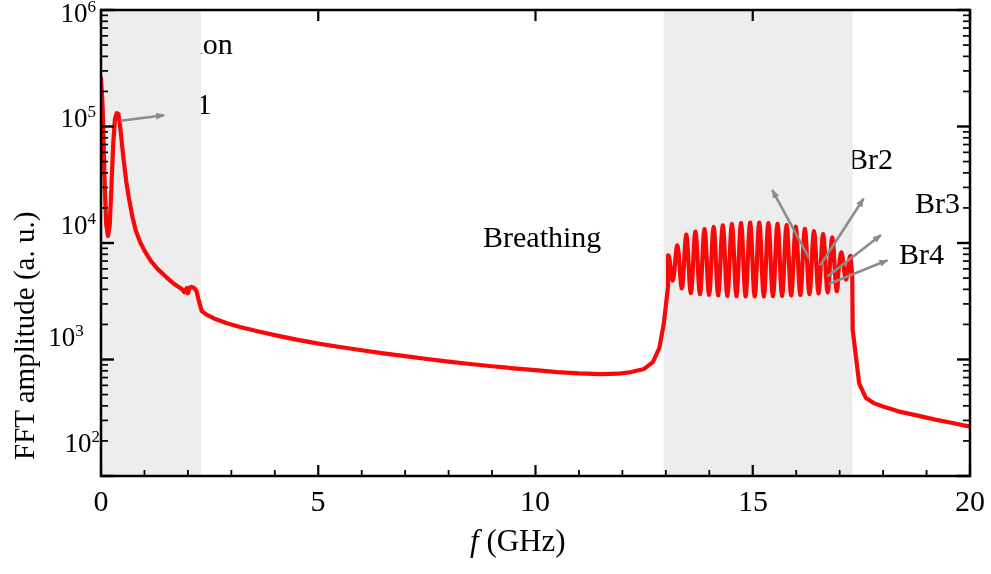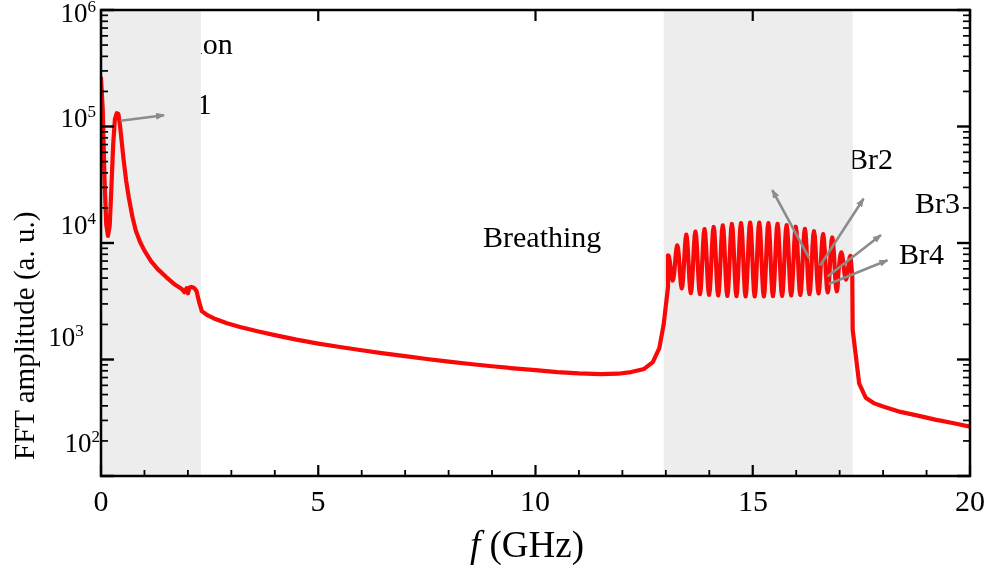--- a/index.html
+++ b/index.html
@@ -5,21 +5,21 @@
   html,body{margin:0;padding:0;background:#ffffff;}
   body{width:991px;height:574px;overflow:hidden;
        font-family:"Liberation Serif","DejaVu Serif",serif;}
   #figure{position:relative;width:991px;height:574px;background:#fff;}
   #plotsvg{position:absolute;left:0;top:0;}
   .txt{position:absolute;white-space:nowrap;color:#000;
        font-family:"Liberation Serif","DejaVu Serif",serif;}
   .ytick{font-size:27px;text-align:right;}
   .ytick sup{font-size:17px;vertical-align:super;line-height:0;}
   .xtick{font-size:30px;text-align:center;}
-  .axtitle{font-size:37px;}
+  .axtitle{font-size:31px;}
   .ylabel{transform-origin:0 0;transform:rotate(-90deg);font-size:29px;}
   .anno{font-size:30px;}
   .ital{font-style:italic;}
 </style>
 </head>
 <body>
 
 <div id="figure">
 
   <div class="txt ylabel" style="left:8px; top:460px;">FFT amplitude (a. u.)</div>

